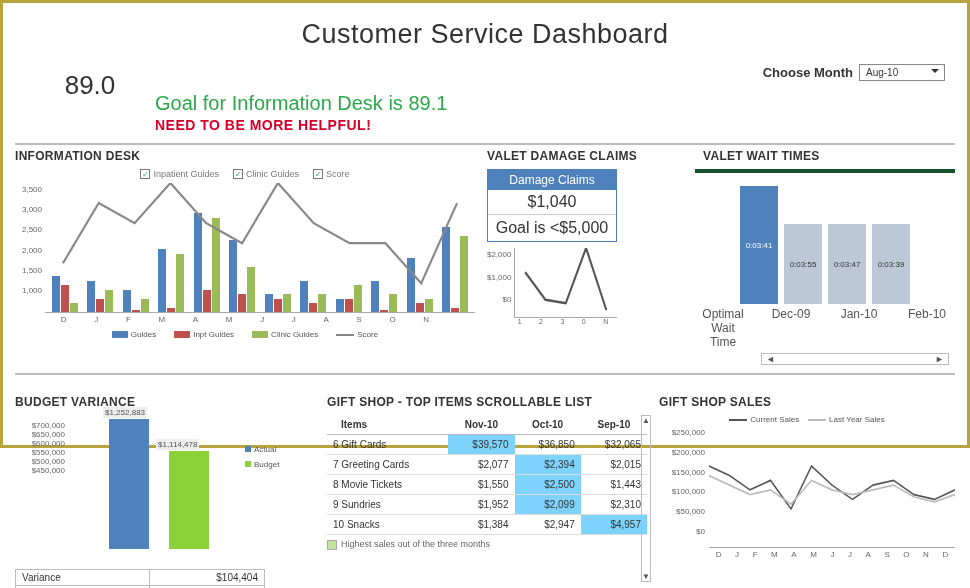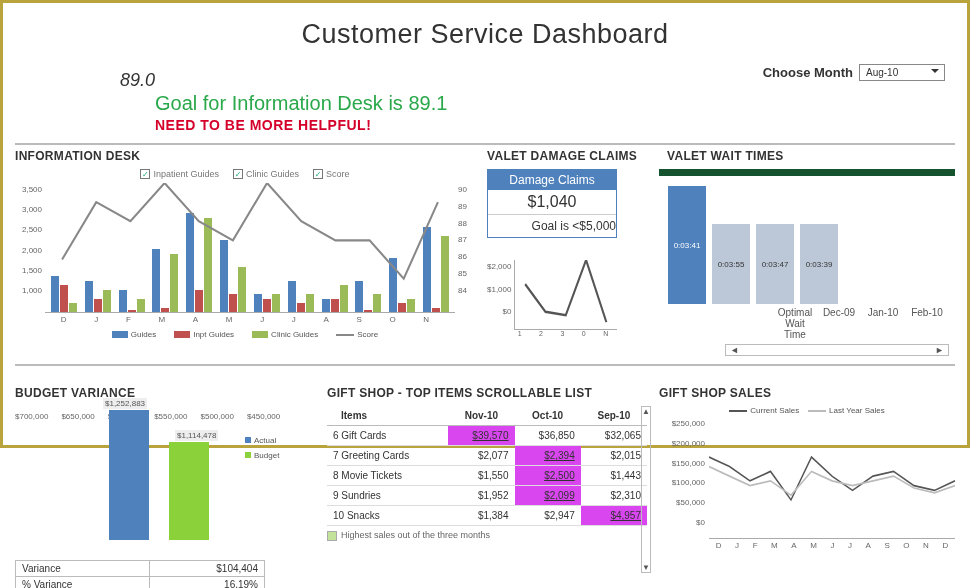--- a/index.html
+++ b/index.html
@@ -1,20 +1,20 @@
 <!DOCTYPE html>
 <html><head>
 <meta charset="utf-8">
 <style>
   * { box-sizing: border-box; margin: 0; padding: 0; }
   body { font-family: "Segoe UI", Arial, sans-serif; background: #fff; color: #333; width: 970px; height: 588px; overflow: hidden; position: relative; }
   .frame { border: 3px solid #b8a33d; width: 970px; height: 448px; padding: 8px 12px 4px 12px; position: relative; }
   .title { font-size: 27px; font-weight: 300; text-align: center; margin: 8px 0 14px 0; letter-spacing: .5px; }
   .top-row { display: flex; align-items: flex-start; padding: 0 10px 8px 10px; }
-  .score-big { font-size: 18px; font-weight: 400; width: 130px; text-align: right; color: #333; padding-top: 6px; font-style: italic; }
+  .score-big { font-size: 26px; font-weight: 400; width: 130px; text-align: center; color: #333; padding-top: 6px; }
   .goal-block { flex: 1; margin-top: 28px; }
   .goal-line { color: #2aa84a; font-size: 20px; font-weight: 400; }
   .need-line { color: #d4002a; font-size: 14px; font-weight: 600; letter-spacing: .5px; margin-top: 2px; }
   .month-select { display: flex; align-items: center; gap: 6px; }
   .month-label { font-weight: 700; font-size: 13px; }
   .month-dd { border: 1px solid #888; padding: 2px 22px 2px 6px; font-size: 10px; background: #fff; position: relative; min-width: 86px; }
   .month-dd:after { content: ""; position: absolute; right: 5px; top: 50%; transform: translateY(-50%); border: 4px solid transparent; border-top-color: #333; }
   .row1 { display: flex; gap: 12px; margin-top: 2px; border-top: 2px solid #bbb; padding-top: 4px; }
   .panel-title { font-size: 12px; font-weight: 700; letter-spacing: .3px; margin-bottom: 6px; }
   .info-desk { width: 460px; }
@@ -31,57 +31,57 @@
   .bar { width: 8px; }
   .bar.g1 { background: #4f81bd; }
   .bar.g2 { background: #c0504d; }
   .bar.g3 { background: #9bbb59; }
   svg.score-line { position: absolute; inset: 0; }
   .xaxis { display: flex; justify-content: space-around; font-size: 8px; color: #666; padding: 2px 32px 0 32px; }
   .legend-bot { display: flex; gap: 18px; justify-content: center; font-size: 8px; margin-top: 6px; color: #555; }
   .lg-sw { width: 16px; height: 7px; display: inline-block; margin-right: 3px; vertical-align: middle; }
   .lg-ln { width: 18px; height: 2px; background: #888; display: inline-block; margin-right: 3px; vertical-align: middle; }
   .valet-claims { width: 160px; }
-  .claims-box { border: 1px solid #4f81bd; width: 130px; margin-bottom: 22px; }
+  .claims-box { border: 1px solid #4f81bd; width: 130px; margin-bottom: 6px; }
   .claims-head { background: #4f81bd; color: #fff; text-align: center; font-size: 12px; padding: 3px 0; }
   .claims-val { text-align: center; font-size: 16px; padding: 3px 0; border-bottom: 1px solid #ccc; }
-  .claims-goal { text-align: right; font-size: 12px; padding: 4px 0; }
+  .claims-goal { text-align: center; font-size: 16px; padding: 4px 0; }
   .spark-wrap { width: 130px; height: 70px; display: flex; }
   .spark-y { font-size: 8px; color: #666; display: flex; flex-direction: column; justify-content: space-between; padding: 2px 3px 14px 0; text-align: right; }
   .spark-svg-wrap { flex: 1; position: relative; border-left: 1px solid #aaa; border-bottom: 1px solid #aaa; }
   .spark-x { display: flex; justify-content: space-around; font-size: 7px; color: #666; padding-left: 22px; width: 130px; }
-  .valet-wait { flex: 1; }
-  .wait-chart { height: 135px; display: flex; align-items: flex-end; justify-content: flex-start; padding: 0 6px; border-top: 7px solid #14532d; }
+  .valet-wait { flex: 1; margin-left: 36px; }
+  .wait-chart { height: 135px; display: flex; align-items: flex-end; justify-content: center; padding: 0 6px; border-top: 4px solid #14532d; }
   .wait-bar-wrap { width: 44px; text-align: center; }
   .wait-bar { margin: 0 auto; width: 38px; display: flex; align-items: center; justify-content: center; font-size: 8px; color: #fff; }
   .wait-bar.opt { background: #4f81bd; }
   .wait-bar.oth { background: #bcc8d8; color: #333; }
-  .wait-x { font-size: 10px; color: #555; display: flex; justify-content: flex-end; padding: 3px 6px 0 6px; }
+  .wait-x { font-size: 12px; color: #555; display: flex; justify-content: space-between; padding: 3px 6px 0 6px; }
   .wait-scroll { display: flex; align-items: center; justify-content: space-between; border: 1px solid #bbb; margin: 4px 6px 0 66px; height: 12px; }
   .wait-scroll span { font-size: 9px; padding: 0 4px; color: #555; }
   .row2 { display: flex; gap: 12px; margin-top: 8px; border-top: 2px solid #bbb; padding-top: 20px; }
   .budget { width: 300px; }
   .budget-chart { height: 150px; display: flex; }
-  .budget-y { font-size: 8px; color: #666; display: flex; flex-direction: row; justify-content: flex-start; gap: 13px; text-align: right; width: 54px; padding: 6px 4px 0 0; }
+  .budget-y { font-size: 8px; color: #666; display: flex; flex-direction: column; justify-content: flex-start; gap: 0; text-align: right; width: 54px; padding: 6px 4px 0 0; }
   .budget-plot { flex: 1; position: relative; }
   .budget-bar { position: absolute; width: 40px; }
   .budget-bar.actual { background: #4f81bd; left: 40px; top: 4px; height: 130px; }
   .budget-bar.budget { background: #8bd13a; left: 100px; top: 36px; height: 98px; }
   .budget-dl { position: absolute; font-size: 8px; color: #555; background: #eee; padding: 1px 2px; }
   .budget-leg { font-size: 8px; color: #555; }
   .budget-leg .dot { width: 6px; height: 6px; display: inline-block; margin-right: 3px; }
   .budget-table { border-collapse: collapse; margin-top: 4px; font-size: 10px; width: 250px; }
   .budget-table td { border: 1px solid #bbb; padding: 2px 6px; }
   .gift-shop { width: 320px; }
   .gift-table { border-collapse: collapse; font-size: 10px; width: 100%; }
   .gift-table th { font-weight: 700; padding: 4px 6px; border-bottom: 1px solid #bbb; text-align: center; }
   .gift-table th.items-h { text-align: left; padding-left: 14px; }
   .gift-table td { padding: 4px 6px; border-bottom: 1px solid #ddd; text-align: right; }
   .gift-table td.item { text-align: left; }
-  .gift-table td.hl { background: #d946ef; font-weight: 500; text-decoration: underline; }
+  .gift-table td.hl { background: #7dd3fc; font-weight: 500; }
   .gift-note { font-size: 9px; color: #666; margin-top: 4px; }
   .gift-note .sw { width: 10px; height: 10px; background: #c3e29a; display: inline-block; vertical-align: middle; margin-right: 4px; border: 1px solid #aaa; }
   .gift-scroll { position: absolute; right: -4px; top: 20px; bottom: 20px; width: 10px; display: flex; flex-direction: column; border: 1px solid #bbb; }
   .gift-scroll .arr { font-size: 8px; text-align: center; color: #555; }
   .sales { flex: 1; }
   .sales-leg { font-size: 8px; color: #555; text-align: center; margin-bottom: 4px; }
   .sales-chart { height: 120px; display: flex; }
   .sales-y { font-size: 8px; color: #666; display: flex; flex-direction: column; justify-content: space-between; text-align: right; width: 50px; padding: 0 4px 12px 0; }
   .sales-plot { flex: 1; position: relative; border-bottom: 1px solid #aaa; }
   .sales-x { display: flex; justify-content: space-around; font-size: 8px; color: #666; padding-left: 50px; margin-top: 2px; }
@@ -191,29 +191,20 @@
               <div class="mgrp">
                 <div class="bar g1" style="height: 85.12px;"></div>
                 <div class="bar g2" style="height: 4.48px;"></div>
                 <div class="bar g3" style="height: 76.16px;"></div>
               </div>
             </div>
         <svg class="score-line" viewBox="0 0 400 112" preserveAspectRatio="none">
           <polyline id="score-poly" fill="none" stroke="#888" stroke-width="2" points="16.666666666666664,74.66666666666667 50,18.666666666666657 83.33333333333334,37.33333333333334 116.66666666666667,0 150,37.33333333333334 183.33333333333331,56 216.66666666666666,0 250,37.33333333333334 283.33333333333337,56 316.66666666666663,56 350,93.33333333333334 383.33333333333337,18.666666666666657"></polyline>
         </svg>
       </div>
-      <div class="yaxisR">
-        <span>90</span>
-            <span>89</span>
-            <span>88</span>
-            <span>87</span>
-            <span>86</span>
-            <span>85</span>
-            <span>84</span>
-      </div>
     </div>
     <div class="xaxis" id="info-xaxis">
           <span>D</span>
           <span>J</span>
           <span>F</span>
           <span>M</span>
           <span>A</span>
           <span>M</span>
           <span>J</span>
           <span>J</span>
@@ -297,21 +288,21 @@
             <span>$650,000</span>
             <span>$600,000</span>
             <span>$550,000</span>
             <span>$500,000</span>
             <span>$450,000</span>
       </div>
       <div class="budget-plot">
         <div class="budget-bar actual"></div>
         <div class="budget-dl" style="left:34px;top:-8px">$1,252,883</div>
         <div class="budget-bar budget"></div>
-        <div class="budget-dl" style="left:106px;top:24px">$1,114,478</div>
+        <div class="budget-dl" style="left:87px;top:24px">$1,114,478</div>
         <div class="budget-leg" style="position:absolute;left:176px;top:30px">
           <div><span class="dot" style="background:#4f81bd"></span><span>Actual</span></div>
           <div style="margin-top:6px"><span class="dot" style="background:#8bd13a"></span><span>Budget</span></div>
         </div>
       </div>
     </div>
     <table class="budget-table">
       <tbody>
             <tr>
               <td>Variance</td>

